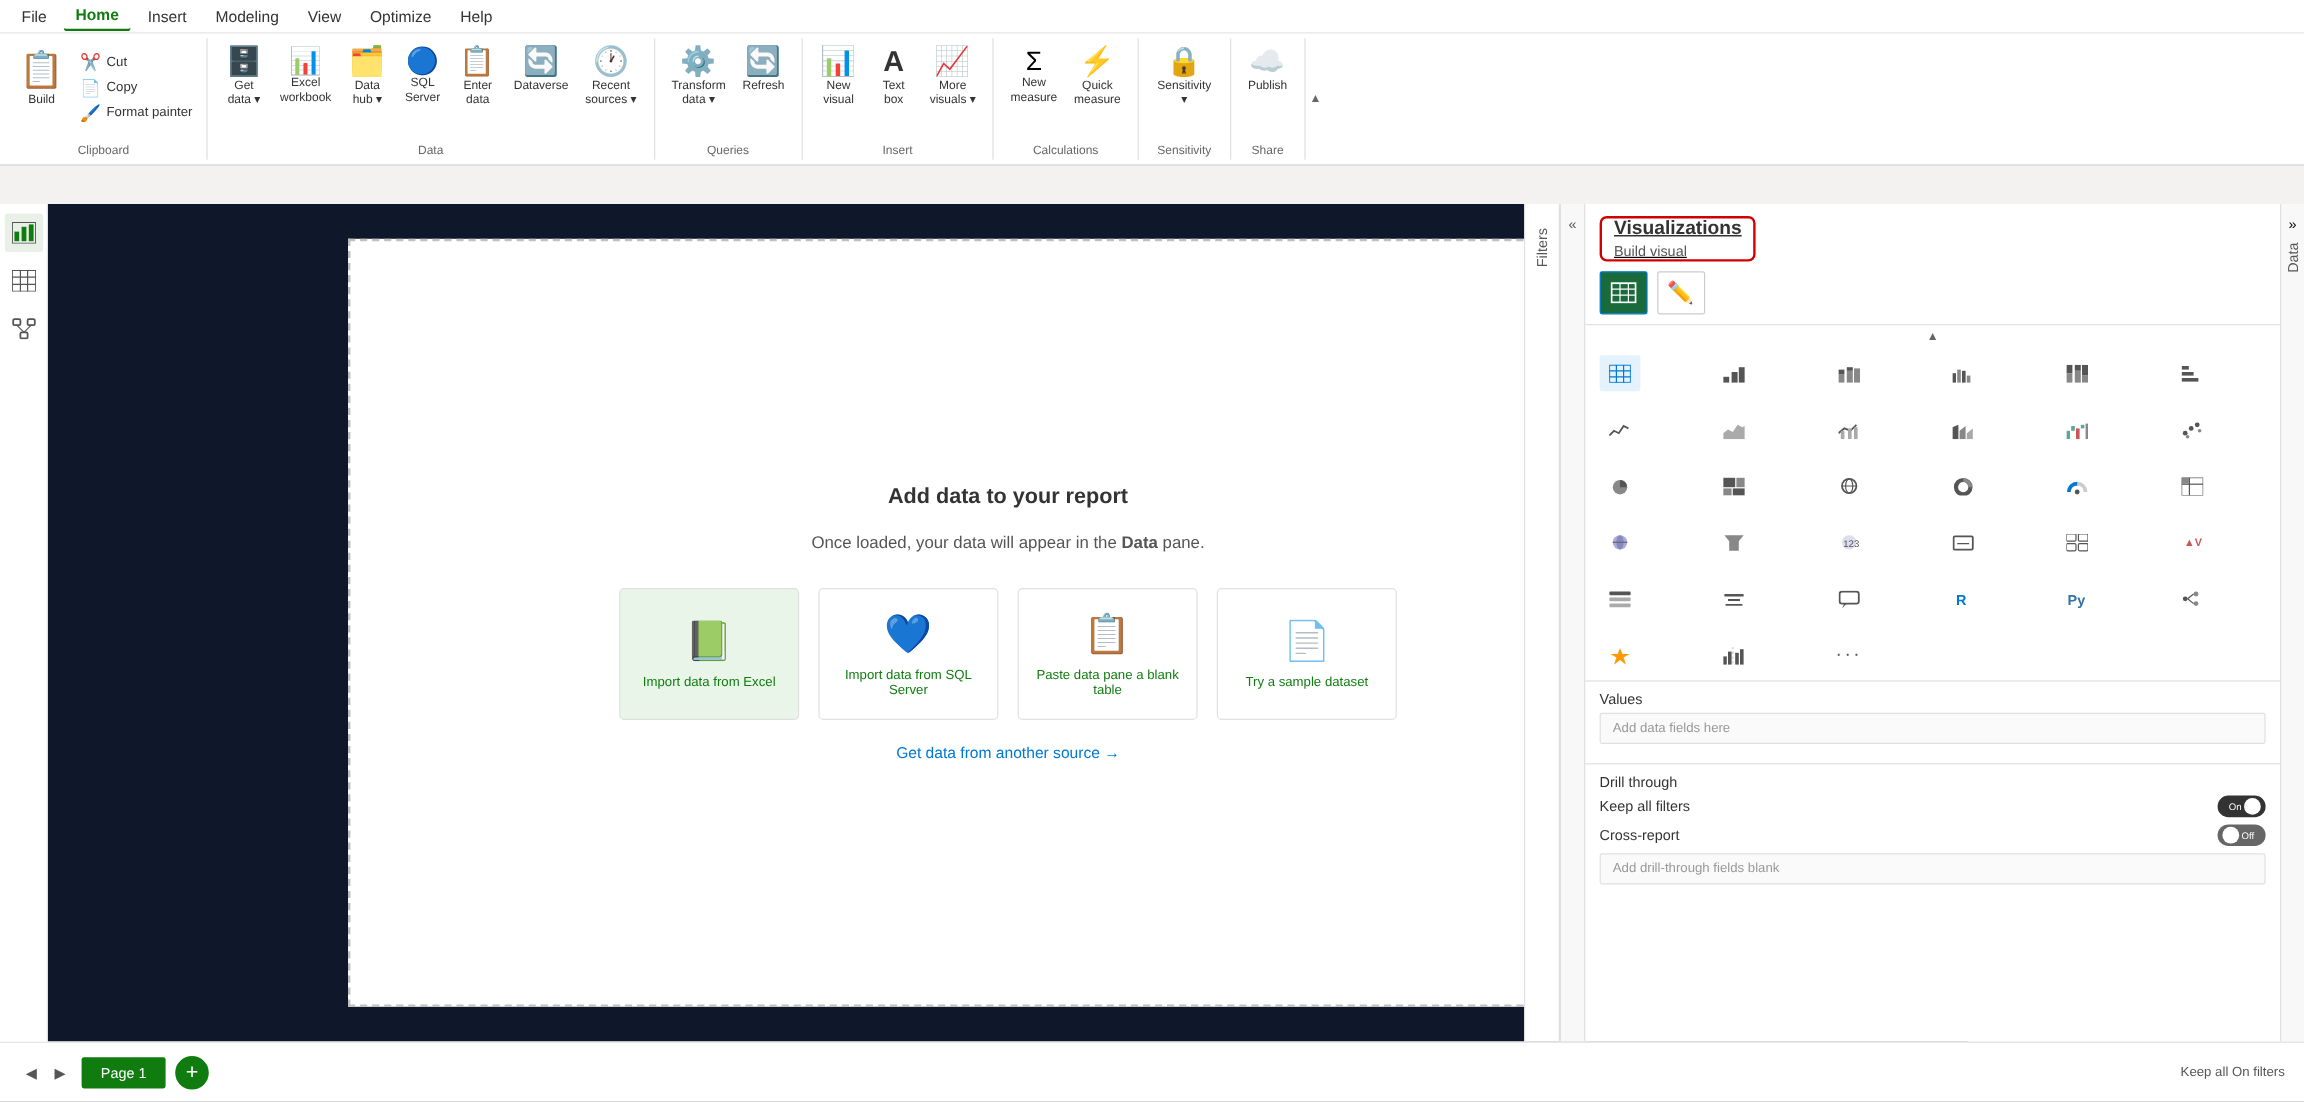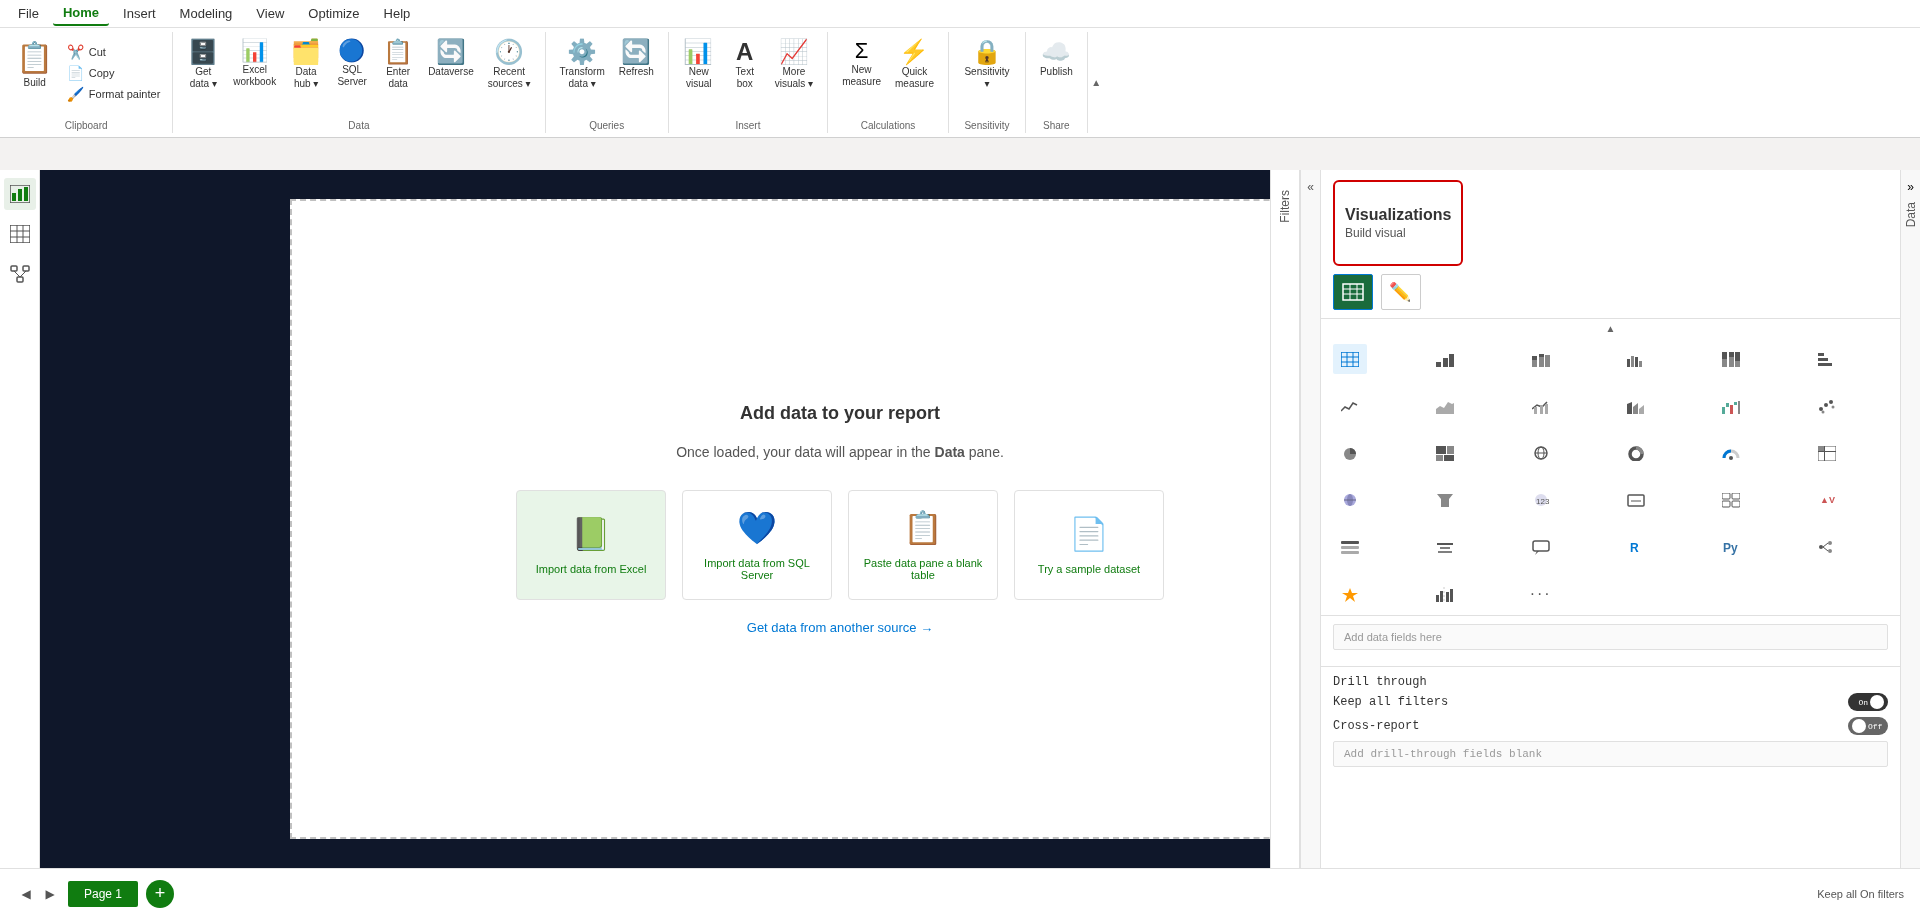--- a/index.html
+++ b/index.html
@@ -267,22 +267,23 @@
       color: #333;
     }
     .viz-subtitle {
       font-size: 12px;
       color: #555;
       margin-top: 2px;
     }
     .viz-header-box {
       border: 2px solid #d00000;
       border-radius: 6px;
-      padding: 24px 10px;
+      padding: 0 10px;
       display: inline-block;
+      text-decoration: underline;
     }
 
     
     .build-visual-row {
       display: flex;
       align-items: center;
       gap: 8px;
       padding: 8px 12px;
       border-bottom: 1px solid #e0e0e0;
     }
@@ -362,21 +363,20 @@
       color: #999;
       background: #fafafa;
       cursor: pointer;
       margin-bottom: 8px;
     }
 
     
     .drill-section {
       padding: 8px 12px;
       border-top: 1px solid #e0e0e0;
-      font-family: Liberation Mono, monospace;
     }
     .drill-row {
       display: flex;
       align-items: center;
       justify-content: space-between;
       margin-bottom: 6px;
     }
     .drill-label {
       font-size: 12px;
       color: #333;
@@ -980,20 +980,21 @@
               <line x1="8" y1="0" x2="8" y2="15" stroke="#ccc" stroke-width="1" stroke-dasharray="2,2"></line>
             </svg>
           </div>
         <div class="viz-icon-btn">
             <span style="font-size:16px;letter-spacing:2px;">···</span>
           </div>
       </div>
     </div>
 
     <div class="data-fields-section">
+      <div class="section-label">Values</div>
       <div class="field-drop-zone">Add data fields here</div>
     </div>
 
     <div class="drill-section">
       <div class="section-label">Drill through</div>
       <div class="drill-row">
         <span class="drill-label">Keep all filters</span>
         <div class="toggle-on">
           <span style="font-size:8px;margin-right:2px;">On</span>
           <div class="toggle-dot-off"></div>

